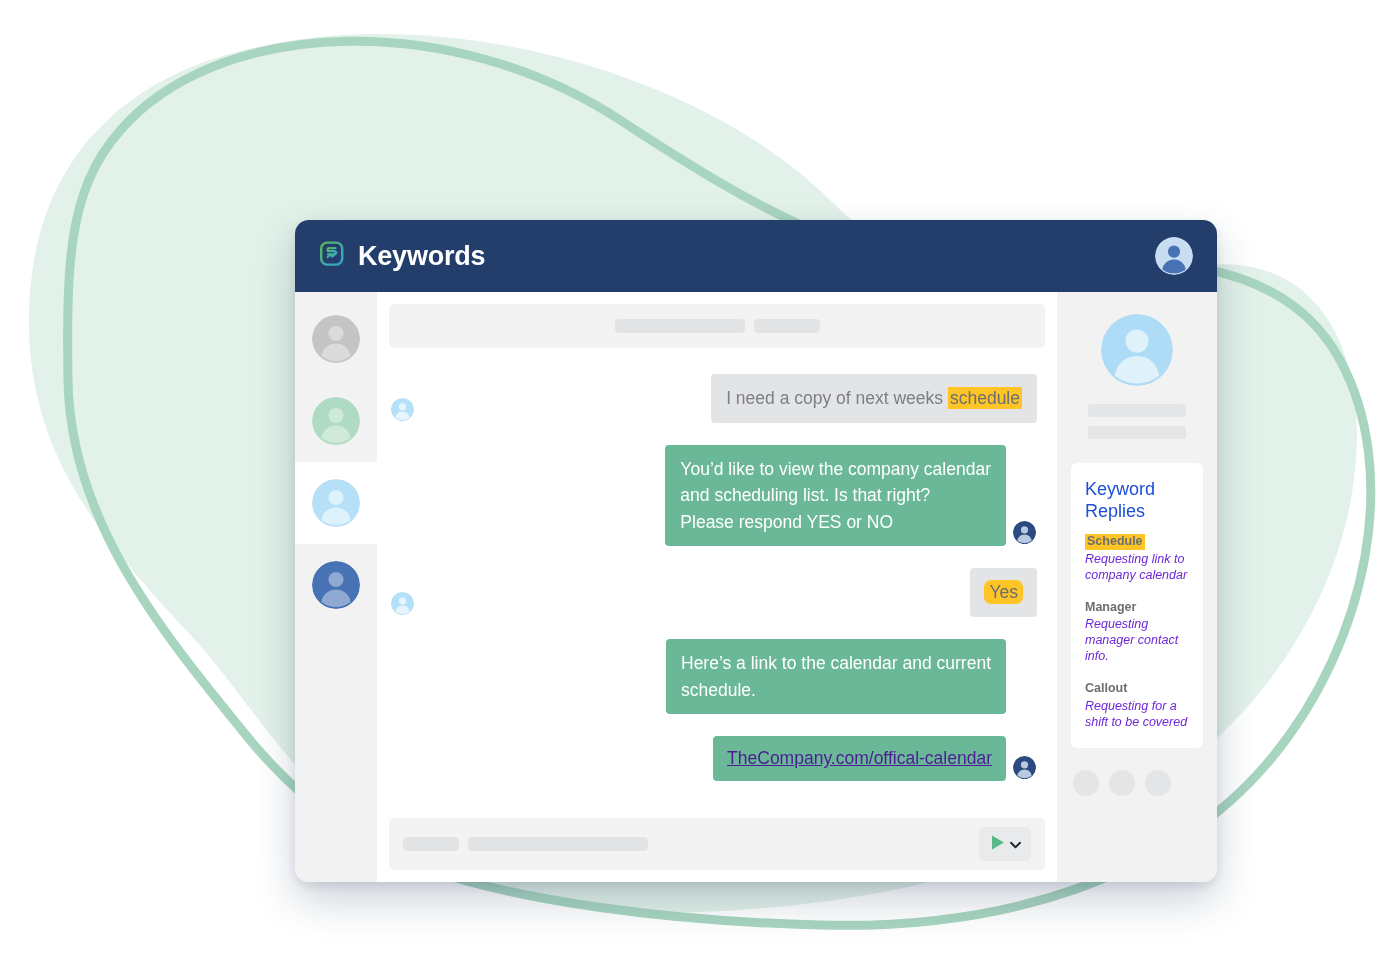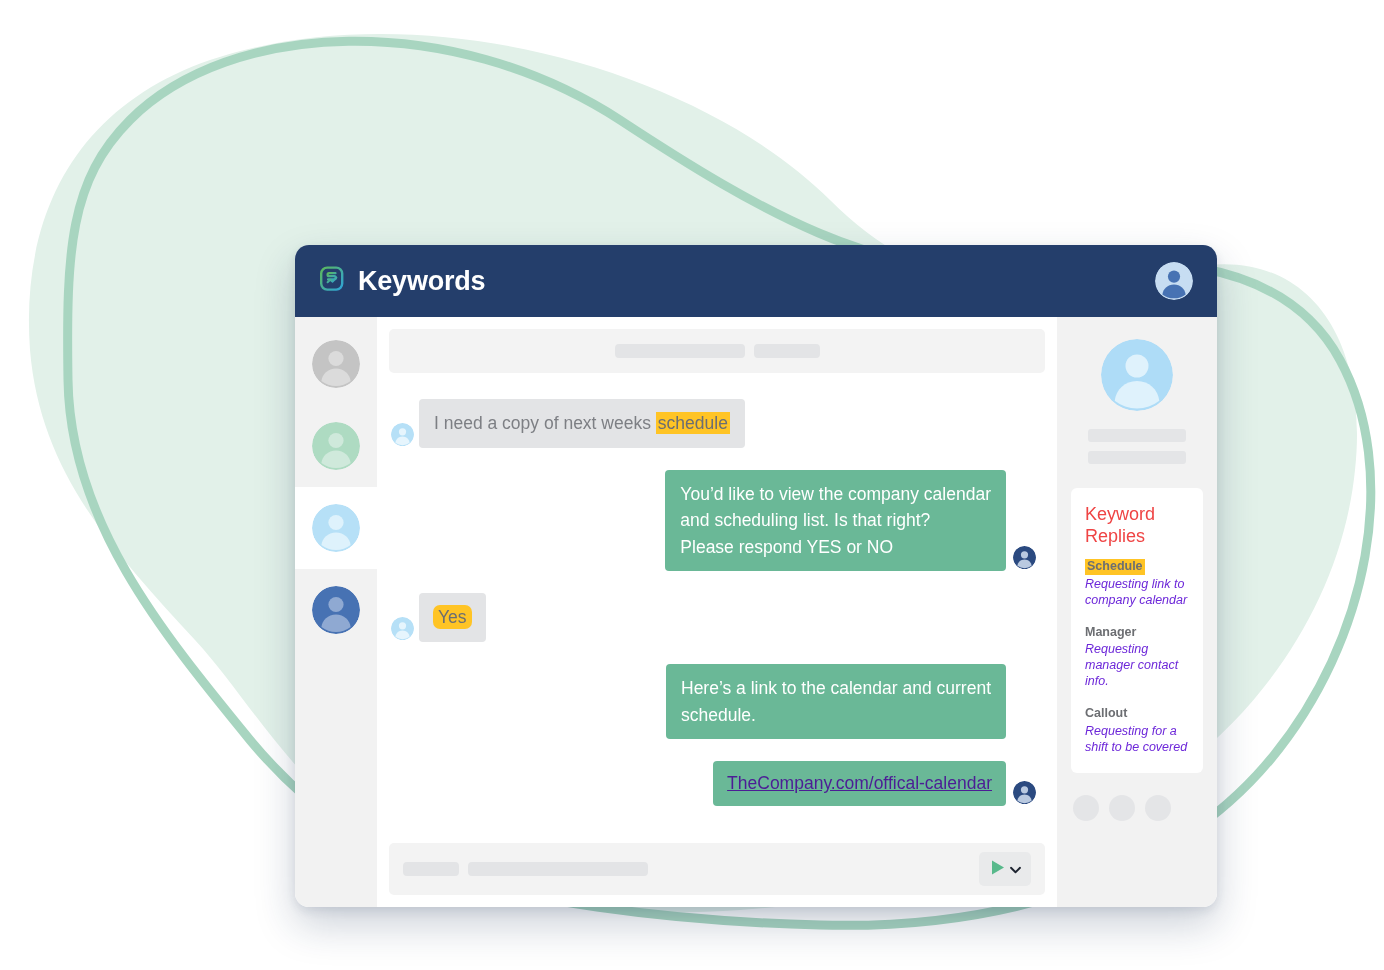--- a/index.html
+++ b/index.html
@@ -22,21 +22,21 @@
     left: 0; top: 0;
     width: 1384px; height: 970px;
     z-index: 0;
     pointer-events: none;
   }
 
   
   #app-window {
     position: absolute;
     left: 295px;
-    top: 245px;
+    top: 220px;
     width: 922px;
     height: 662px;
     background: #ffffff;
     border-radius: 14px;
     box-shadow: 0 18px 40px rgba(25,45,80,0.22), 0 4px 10px rgba(25,45,80,0.10);
     overflow: hidden;
     z-index: 2;
     display: flex;
     flex-direction: column;
   }
@@ -131,21 +131,21 @@
     box-sizing: border-box;
     min-height: 0;
     overflow: hidden;
   }
 
   .msg-row {
     display: flex;
     align-items: flex-end;
     margin-bottom: 22px;
   }
-  .msg-row.incoming { justify-content: flex-start; }
+  .msg-row.incoming { justify-content: space-between; }
   .msg-row.outgoing { justify-content: flex-end; }
 
   .msg-avatar-wrap {
     flex: 0 0 auto;
     width: 26px;
     display: flex;
     align-items: flex-end;
     justify-content: center;
     padding-bottom: 2px;
   }
@@ -243,21 +243,21 @@
   #keyword-card {
     margin-top: 24px;
     width: 100%;
     background: #ffffff;
     border-radius: 6px;
     padding: 16px 14px 18px 14px;
     box-sizing: border-box;
   }
   #keyword-card-title {
     font-size: 18px;
-    color: #ef4444;
+    color: #1d4ed8;
     line-height: 1.2;
     margin-bottom: 9px;
   }
   .keyword-entry { margin-bottom: 14px; }
   .keyword-entry:last-child { margin-bottom: 0; }
   .keyword-name {
     font-size: 12.5px;
     font-weight: bold;
     color: #6C6E72;
     line-height: 1.25;

